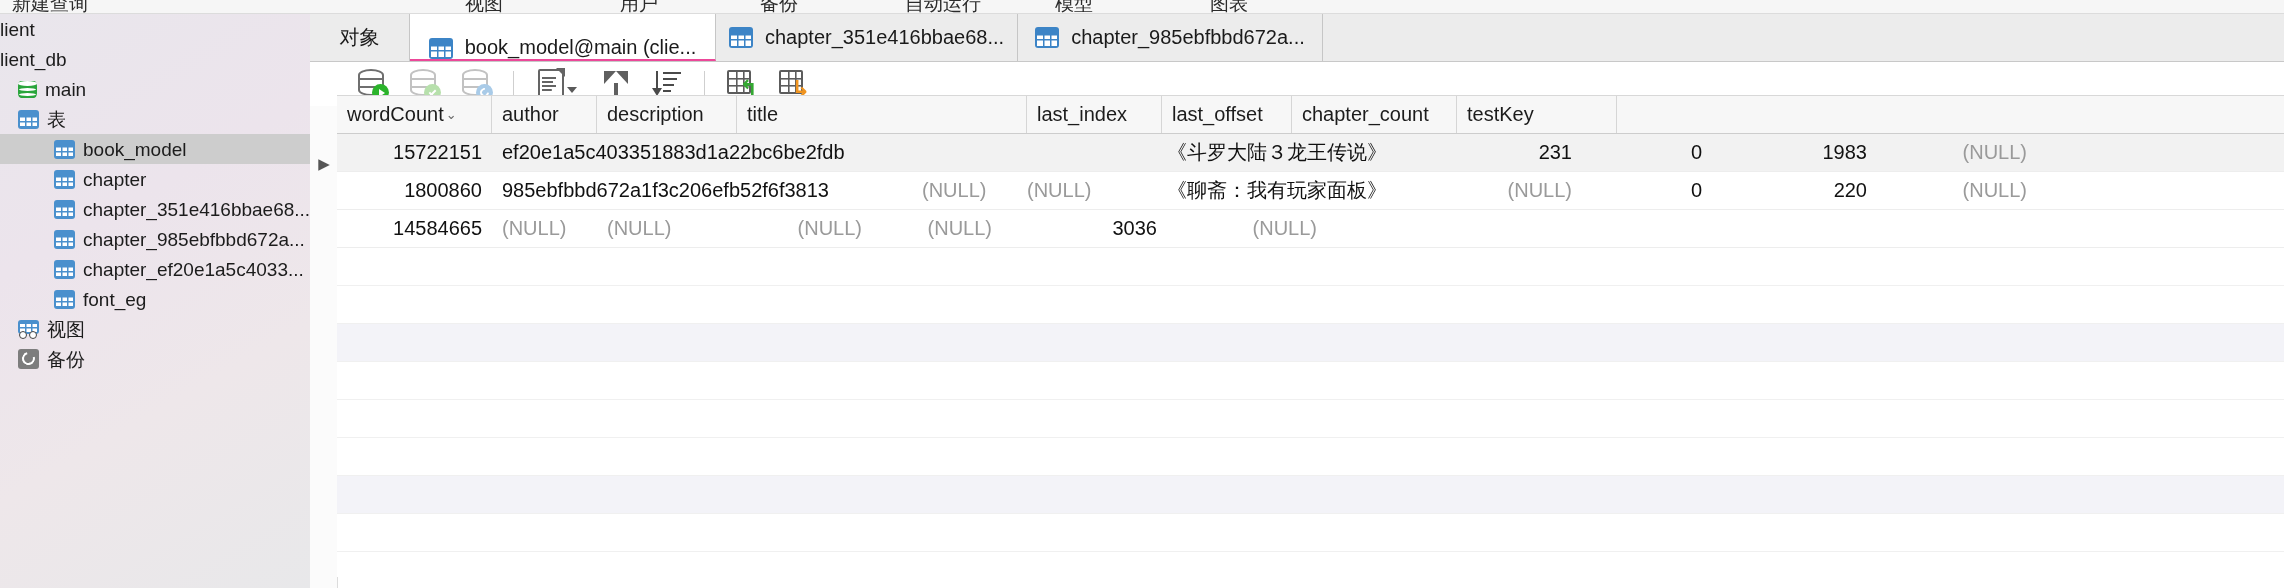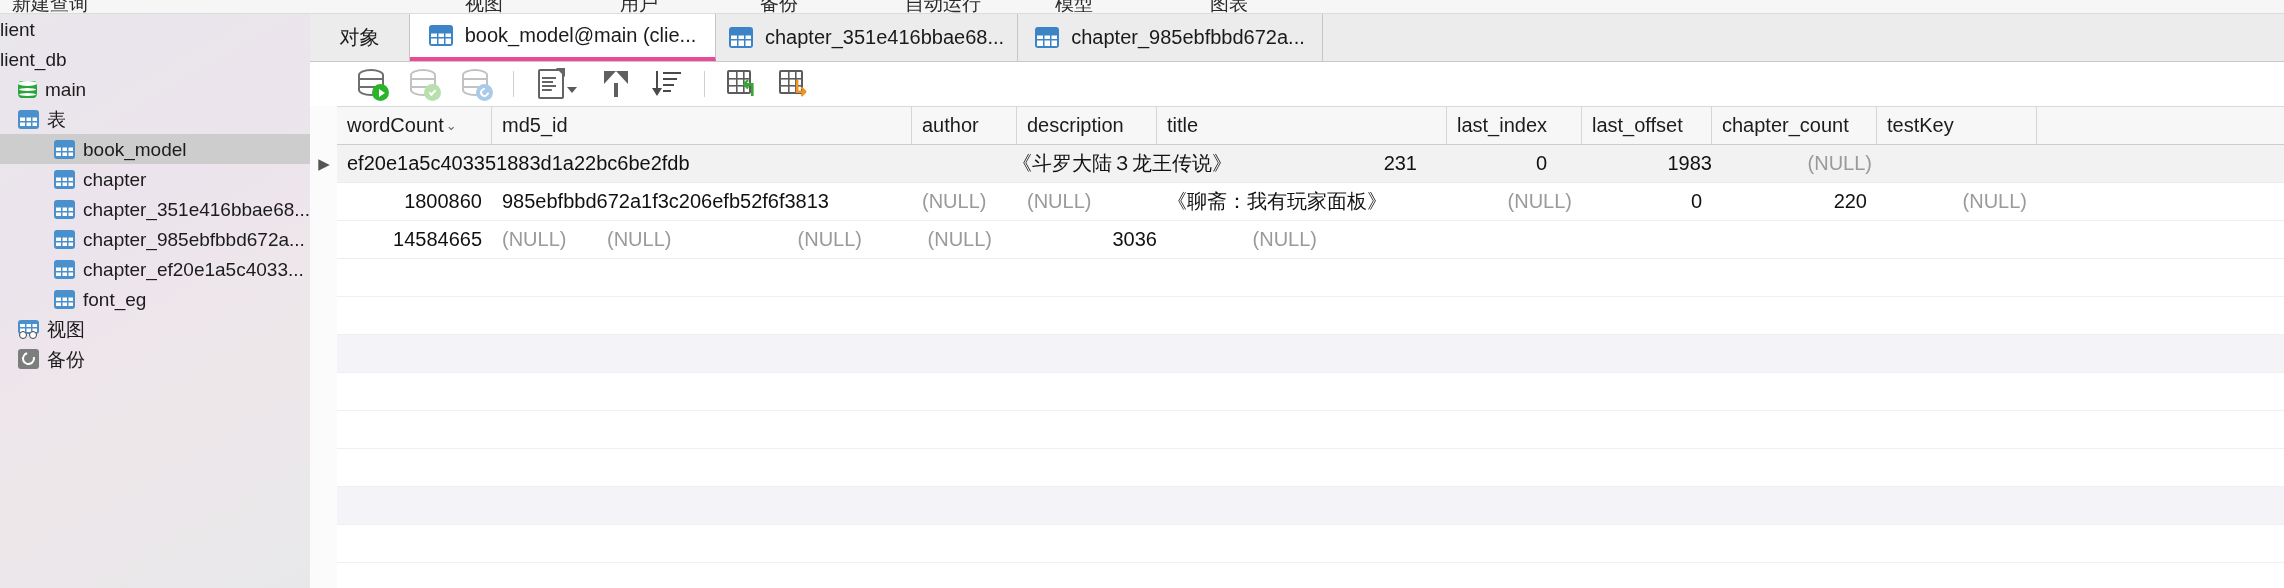--- a/index.html
+++ b/index.html
@@ -128,21 +128,21 @@
   }
   .tab {
     display: flex; align-items: center; justify-content: center;
     gap: 12px;
     font-size: 20px; color: #1a1a1a; white-space: nowrap;
     border-right: 1px solid #c6c6c6;
     background: #ececec;
     padding: 0 22px;
   }
   .tab.objects { width: 100px; background: #ececec; }
-  .tab.active { background: #ffffff; border-bottom: 4px solid #ec4899; }
+  .tab.active { background: #ffffff; border-bottom: 2px solid #ec4899; align-items: flex-end; }
   .tab.t1 { width: 306px; }
   .tab.t2 { width: 302px; }
   .tab.t3 { width: 305px; }
   .tab.filler { flex: 1; border-right: none; background: #ececec; }
   .tab-ic { width: 24px; height: 21px; position: relative; flex: 0 0 auto; }
   .tab-ic i { position: absolute; inset: 0; background: #3c84c6; border-radius: 3px; }
   .tab-ic b {
     position: absolute; left: 2px; top: 7px; right: 2px; bottom: 2px;
     background:
       linear-gradient(#3c84c6,#3c84c6) 0 0/100% 1.5px no-repeat,
@@ -264,21 +264,21 @@
   }
   .gridic .hook {
     position: absolute; right: -3px; bottom: -2px;
     font-size: 22px; line-height: 1; font-weight: bold;
   }
   .hook.green { color: #34a832; }
   .hook.orange { color: #f0941f; }
 
   
   .grid {
-    position: absolute; top: 106px; left: 337px;
+    position: absolute; top: 95px; left: 337px;
     width: 1947px; height: 482px;
     background: #ffffff;
     border-top: 1px solid #d8d8d8;
     overflow: hidden;
   }
   .ghead {
     display: flex; height: 38px;
     background: #f7f7f7;
     border-bottom: 1px solid #cdcdcd;
     font-size: 20px; color: #1c1c1c;
@@ -537,23 +537,20 @@
   </div>
 
   <div class="gutter"></div>
   <div class="grid">
 
     <div class="ghead">
       <div class="gh" style="width:155px;justify-content:flex-start">
         <span>wordCount</span>
         <span class="sortcaret">⌄</span>
       </div>
-      <div class="gh" style="width:420px">
-        <span>md5_id</span>
-      </div>
       <div class="gh" style="width:105px">
         <span>author</span>
       </div>
       <div class="gh" style="width:140px">
         <span>description</span>
       </div>
       <div class="gh" style="width:290px">
         <span>title</span>
       </div>
       <div class="gh" style="width:135px">
@@ -565,20 +562,21 @@
       <div class="gh" style="width:165px">
         <span>chapter_count</span>
       </div>
       <div class="gh" style="width:160px">
         <span>testKey</span>
       </div>
       <div class="gh" style="flex:1;border-right:none"></div>
     </div>
 
     <div class="grow sel">
+      <div class="gc num" style="width:155px">15722151</div>
       <div class="gc" style="width:420px">ef20e1a5c403351883d1a22bc6be2fdb</div>
       <div class="gc" style="width:105px"></div>
       <div class="gc" style="width:140px"></div>
       <div class="gc" style="width:290px">《斗罗大陆３龙王传说》</div>
       <div class="gc num" style="width:135px">231</div>
       <div class="gc num" style="width:130px">0</div>
       <div class="gc num" style="width:165px">1983</div>
       <div class="gc nullnum" style="width:160px">(NULL)</div>
     </div>
 

